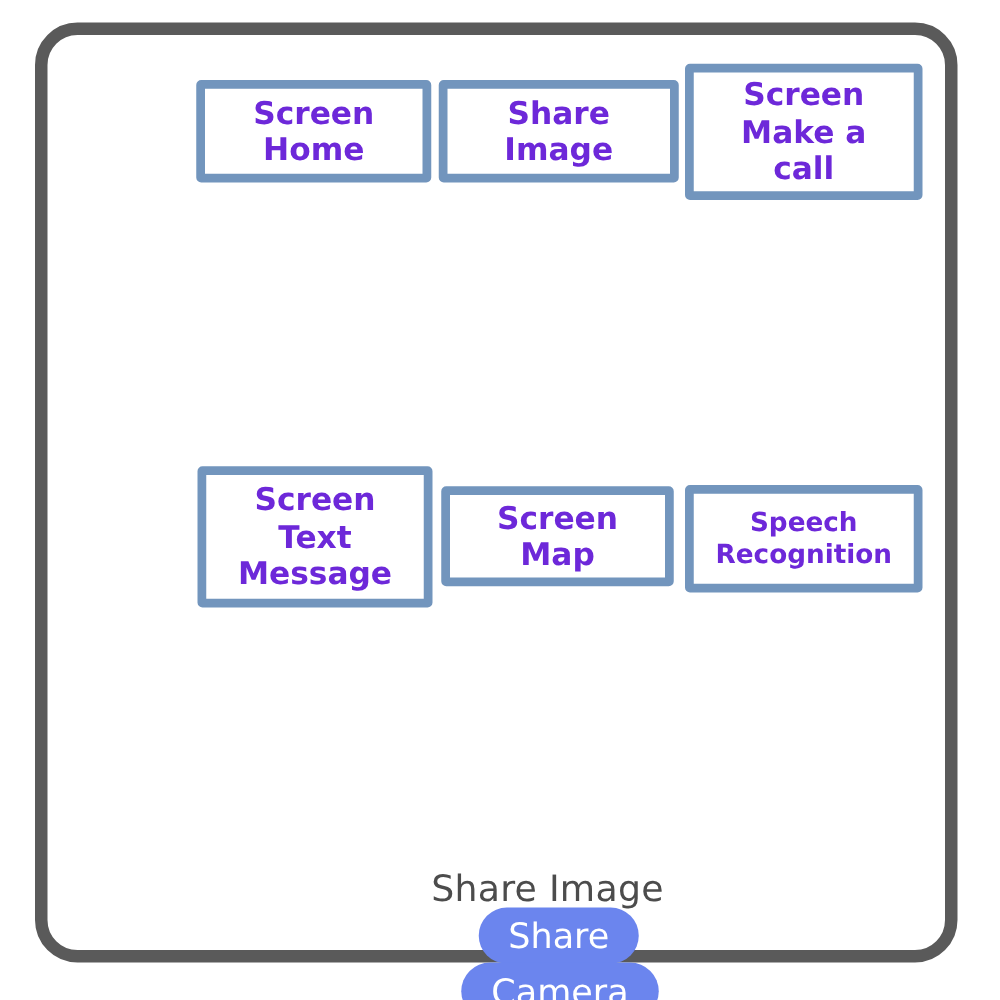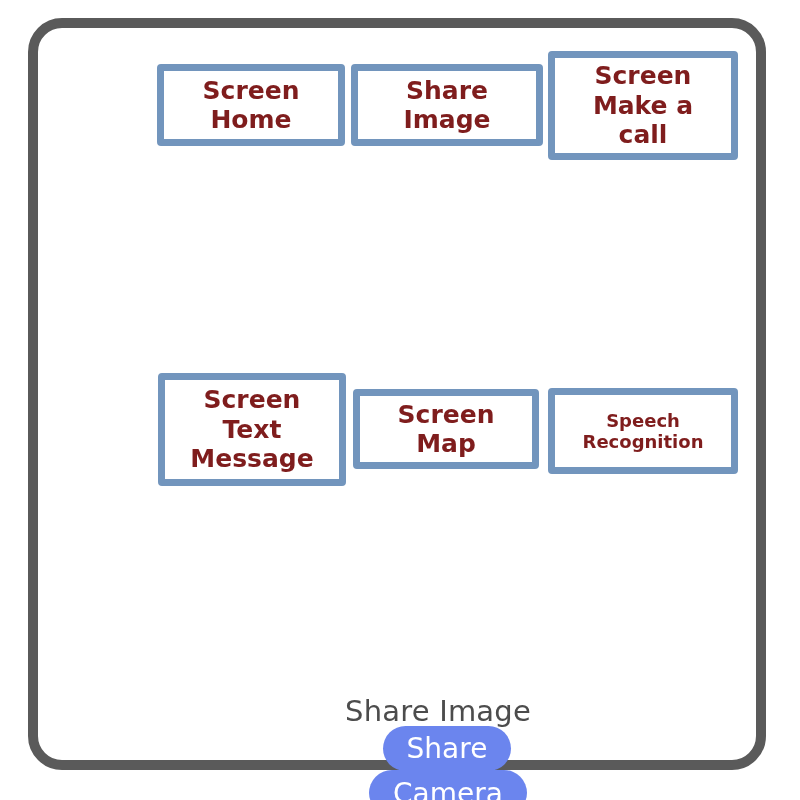--- a/index.html
+++ b/index.html
@@ -36,37 +36,37 @@
   .screen-box {
     position: absolute;
     box-sizing: border-box;
     background: #ffffff;
     border: 7px solid #7295bd;
     border-radius: 4px;
     display: flex;
     align-items: center;
     justify-content: center;
     text-align: center;
-    color: #7f1d1d;
+    color: #6d28d9;
     font-weight: bold;
     font-family: "DejaVu Sans", sans-serif;
     line-height: 1.18;
     white-space: pre-line;
     overflow: hidden;
   }
 
   
   .box-home       { left: 119px; top: 36px;  width: 188px; height: 82px;  font-size: 25px; }
   .box-share-img  { left: 313px; top: 36px;  width: 192px; height: 82px;  font-size: 25px; }
   .box-call       { left: 510px; top: 23px;  width: 190px; height: 109px; font-size: 25px; }
 
   
   .box-text-msg   { left: 120px; top: 345px; width: 188px; height: 113px; font-size: 25px; }
   .box-map        { left: 315px; top: 361px; width: 186px; height: 80px;  font-size: 25px; }
-  .box-speech     { left: 510px; top: 360px; width: 190px; height: 86px;  font-size: 18px; }
+  .box-speech     { left: 510px; top: 360px; width: 190px; height: 86px;  font-size: 21px; }
 
   
   .box-speech .box-label {
     white-space: pre-line;
     width: 230px;
     margin-left: 0px;
   }
 
   .box-label { display: block; }
 

